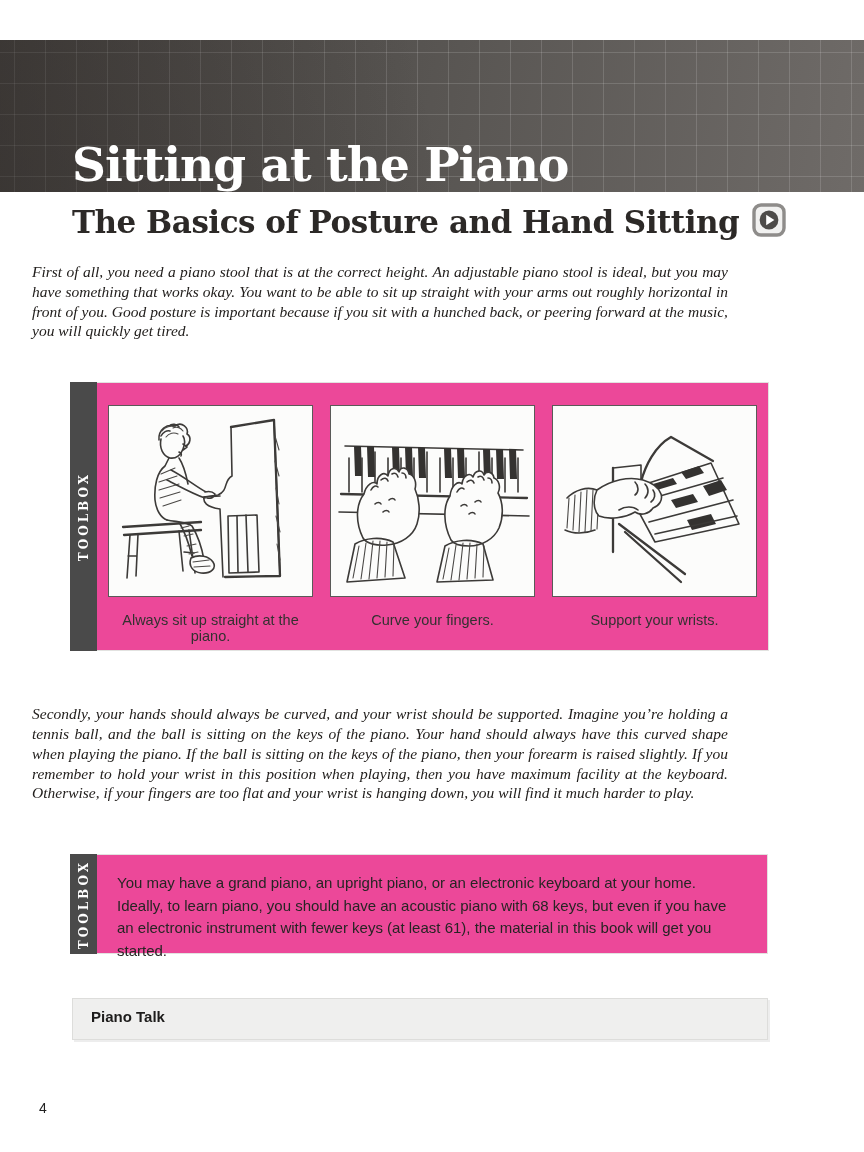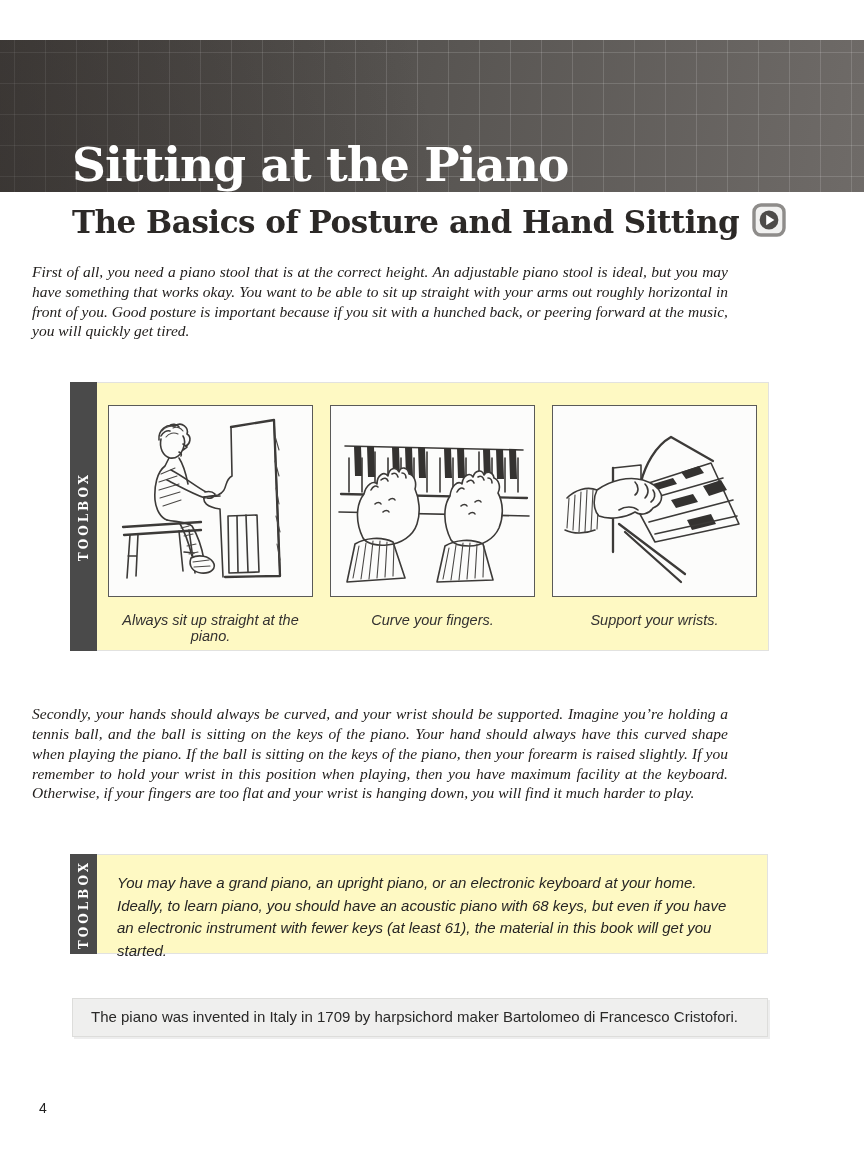--- a/index.html
+++ b/index.html
@@ -56,21 +56,21 @@
   .toolbox { display:flex; margin-left:70px; width:698px; }
   .toolbox-strip {
     flex:0 0 27px; background:#4a4a4a;
     display:flex; align-items:center; justify-content:center;
   }
   .toolbox-strip .vlabel {
     writing-mode:vertical-rl; transform:rotate(180deg);
     color:#ffffff; font-family:"DejaVu Serif", serif; font-weight:bold;
     font-size:12px; letter-spacing:3px;
   }
-  .toolbox-panel { flex:1; background:#fef9c3; border:1px solid #e2e2e0; border-left:none;font-style:italic; }
+  .toolbox-panel { flex:1; background:#ec4899; border:1px solid #e2e2e0; border-left:none; }
 
   
   .toolbox.figures { margin-top:41px; height:269px; }
   .fig-row { display:flex; gap:17px; padding:22px 11px 0 11px; }
   .fig { width:205px; }
   .fig-box {
     width:205px; height:192px; background:#fcfcfb;
     border:1px solid #5a5a58; overflow:hidden;
   }
   .fig-box svg { display:block; }
@@ -244,18 +244,18 @@
   <div class="toolbox note">
     <div class="toolbox-strip">
       <span class="vlabel">TOOLBOX</span>
     </div>
     <div class="toolbox-panel">
       <p>You may have a grand piano, an upright piano, or an electronic keyboard at your home. Ideally, to learn piano, you should have an acoustic piano with 68 keys, but even if you have an electronic instrument with fewer keys (at least 61), the material in this book will get you started.</p>
     </div>
   </div>
 
   <div class="piano-talk">
-    <p>The piano was invented in Italy in 1709 by harpsichord maker Bartolomeo di Francesco Cristofori.</p>
+    <h3>Piano Talk</h3>
   </div>
 
   <div class="page-num">4</div>
 
 </div>
 
 </body></html>

